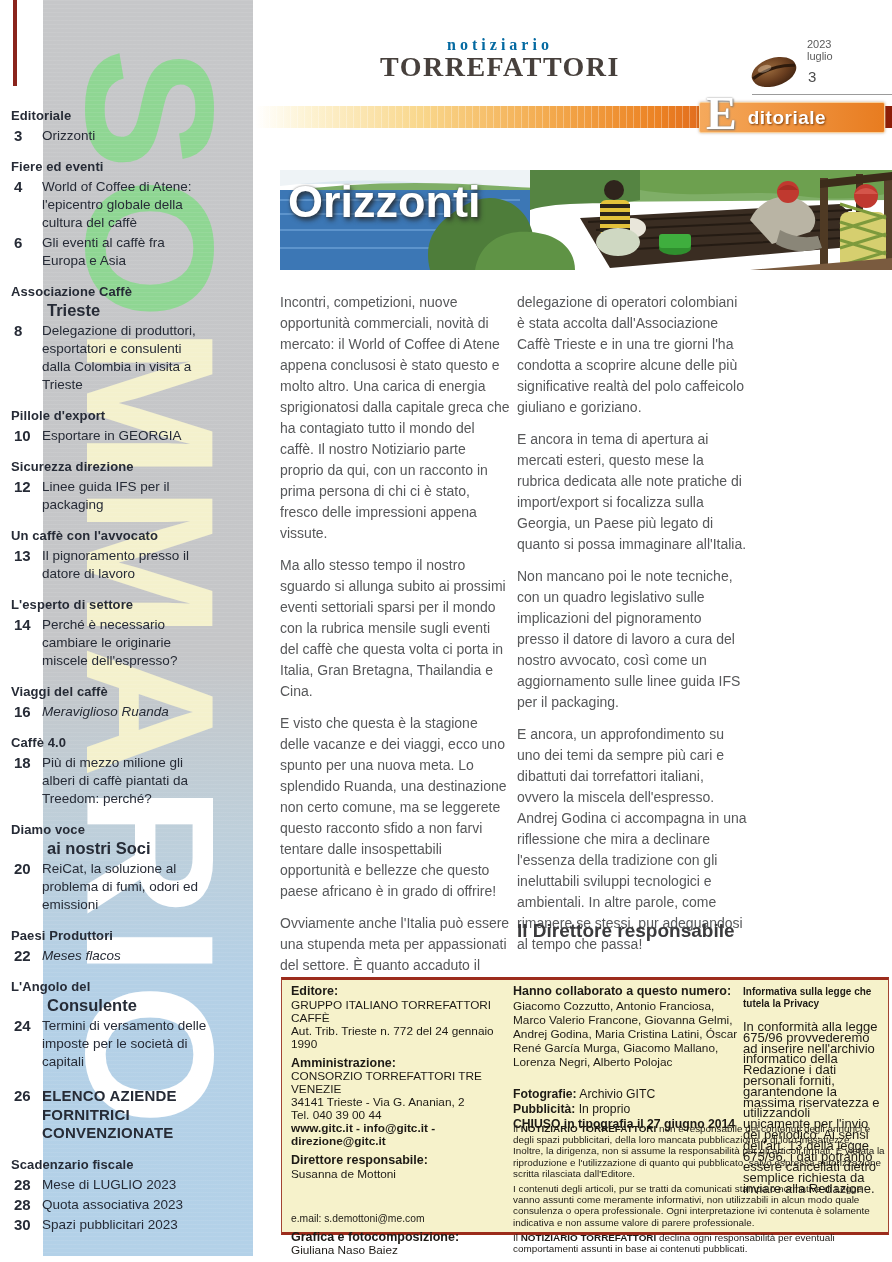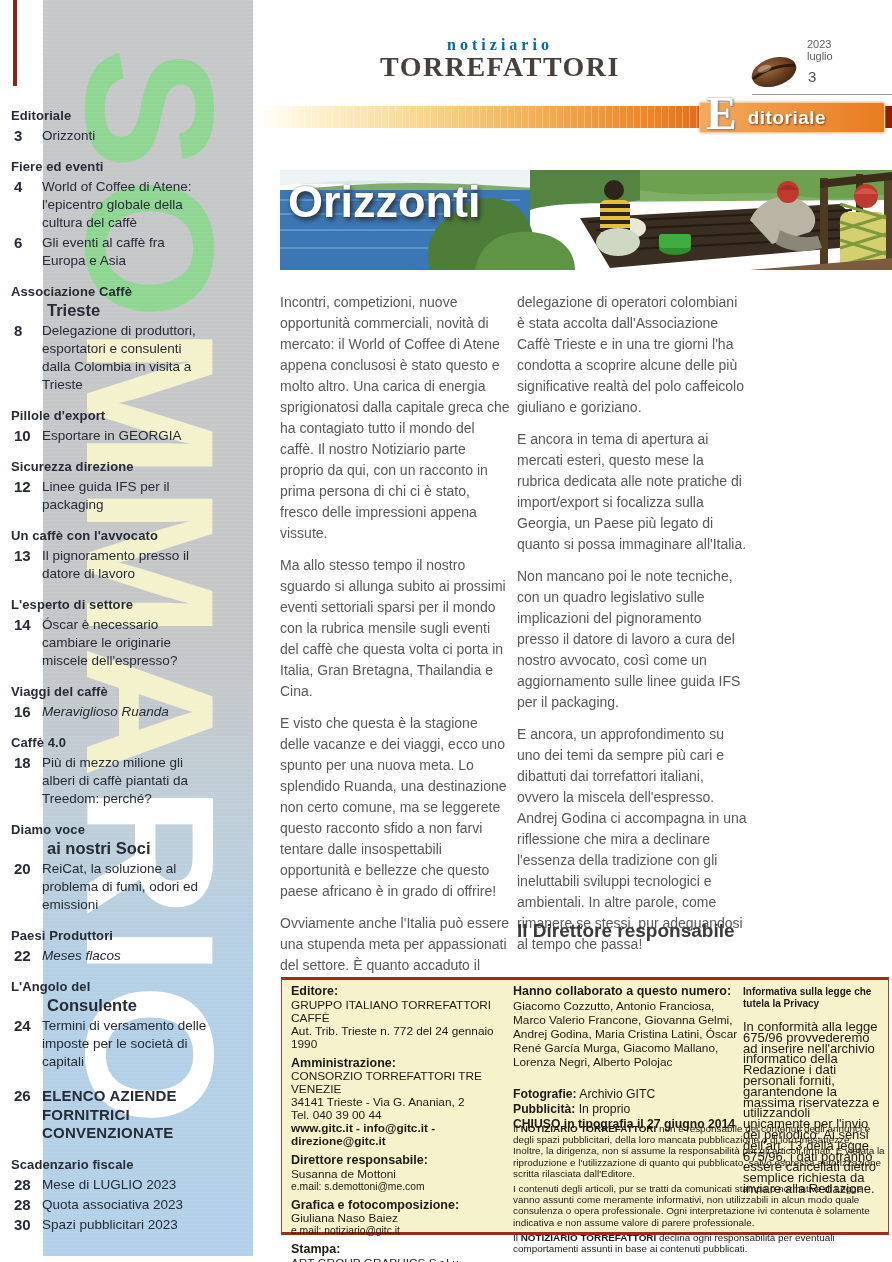--- a/index.html
+++ b/index.html
@@ -61,21 +61,21 @@
      font-weight:bold;font-size:19px;color:#3b3b3d;}
   
   .colophon{position:absolute;left:281px;top:977px;width:606px;height:252px;background:#f6f2cb;
      border:1px solid #a24432;border-top:3px solid #9c2c1c;border-bottom:3px solid #9c2c1c;z-index:2;}
   .cp-col1{position:absolute;left:9px;top:5px;width:218px;}
   .cp-col2{position:absolute;left:231px;top:5px;width:226px;}
   .cp-col3{position:absolute;left:461px;top:6px;width:138px;}
   .cp-block{margin-bottom:6px;}
   .cp-h{font-weight:bold;font-size:12.5px;line-height:13.5px;color:#1d1a15;}
   .cp-t{font-size:11.8px;line-height:13px;color:#1d1a15;}
-  .cp-sm{font-size:10.3px;line-height:12px;color:#1d1a15;}
+  .cp-sm{font-size:10.3px;line-height:12px;color:#1d1a15;margin-top:32px;}
   .cp-b{font-weight:bold;}
   .cp-names{font-size:11.8px;line-height:14px;color:#1d1a15;}
   .cp-meta{margin-top:18px;}
   .cp-meta div{font-size:12.2px;line-height:15px;color:#1d1a15;}
   .cp3-h{font-weight:bold;font-size:10px;line-height:11.5px;color:#1d1a15;}
   .cp3-t{font-size:13px;line-height:10.8px;color:#1d1a15;margin-top:13px;}
   .cp-disc{position:absolute;left:231px;top:143px;width:372px;}
   .cp-disc p{font-size:9.9px;line-height:11.2px;color:#1d1a15;margin:0 0 4px 0;}
 </style>
 </head>
@@ -134,21 +134,21 @@
       <div class="toc-title">Un caffè con l'avvocato</div>
       <div class="toc-item">
           <span class="toc-num">13</span>
           <span class="toc-text">Il pignoramento presso il datore di lavoro</span>
         </div>
     </div>
     <div class="toc-section">
       <div class="toc-title">L'esperto di settore</div>
       <div class="toc-item">
           <span class="toc-num">14</span>
-          <span class="toc-text">Óscar è necessario cambiare le originarie miscele dell'espresso?</span>
+          <span class="toc-text">Perché è necessario cambiare le originarie miscele dell'espresso?</span>
         </div>
     </div>
     <div class="toc-section">
       <div class="toc-title">Viaggi del caffè</div>
       <div class="toc-item it">
           <span class="toc-num">16</span>
           <span class="toc-text">Meraviglioso Ruanda</span>
         </div>
     </div>
     <div class="toc-section">

